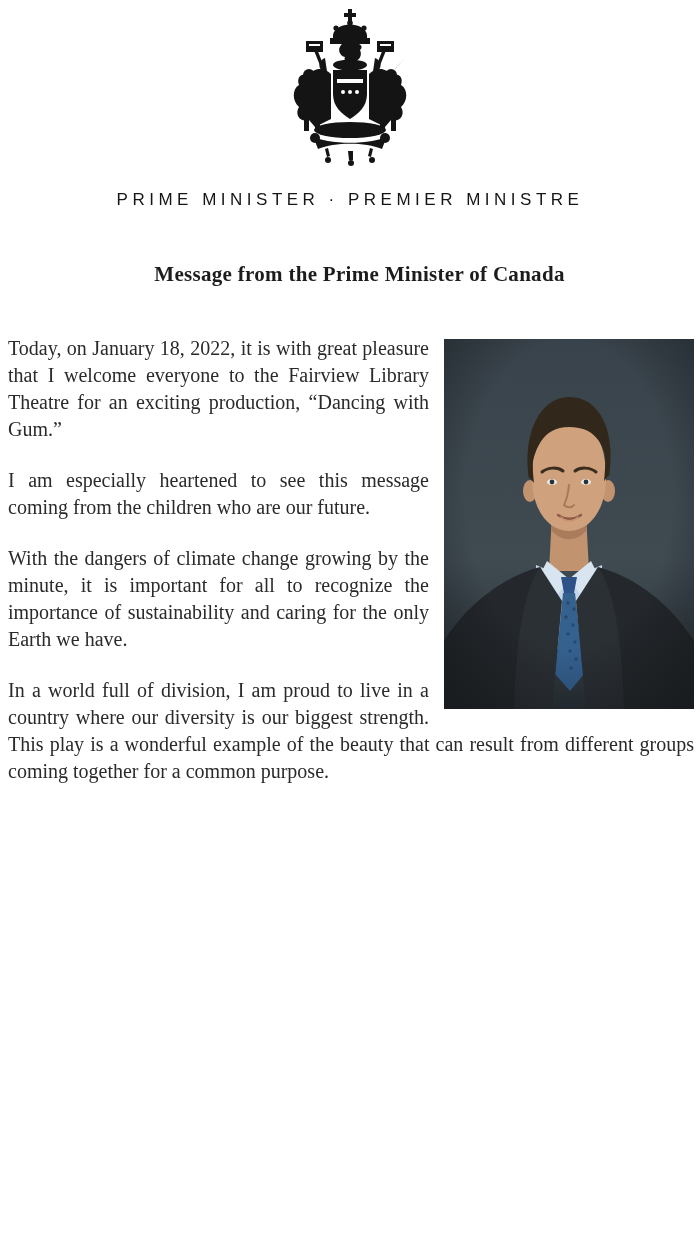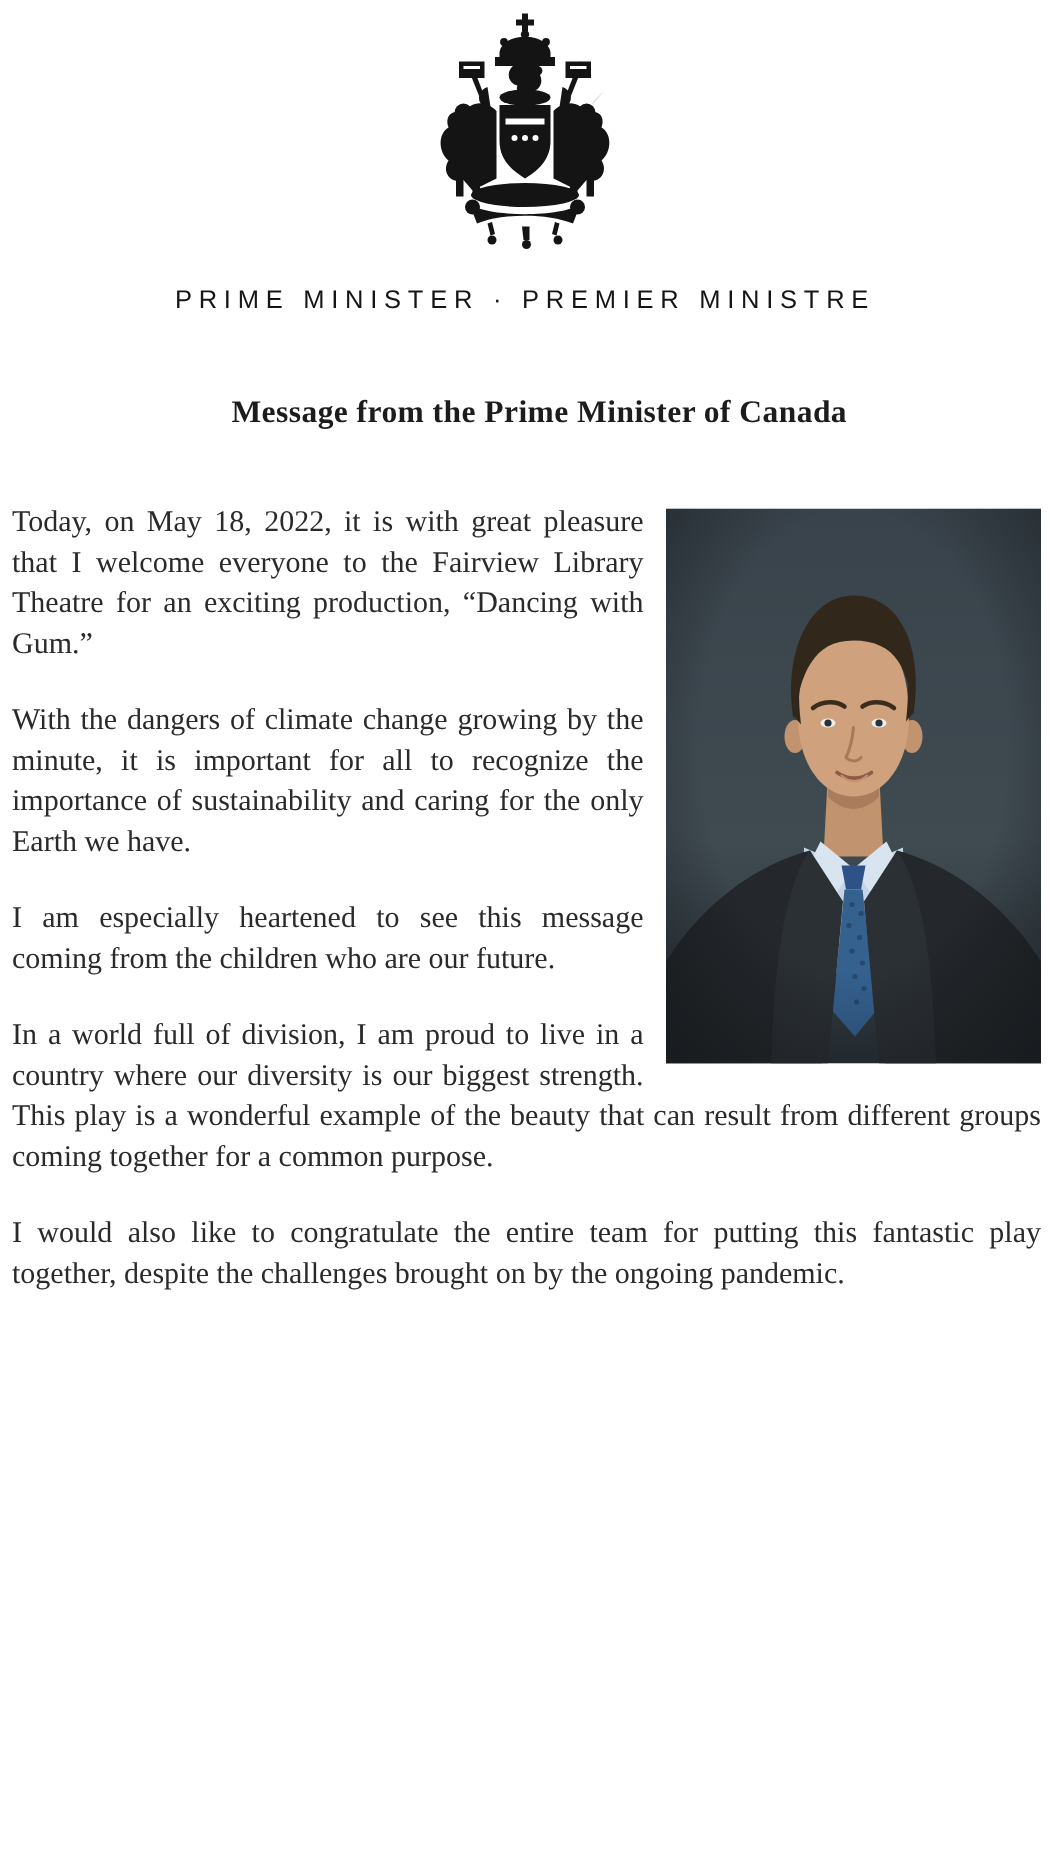--- a/index.html
+++ b/index.html
@@ -182,25 +182,24 @@
         <ellipse cx="142" cy="143" rx="5" ry="3" fill="#f0ece6"></ellipse>
         <circle cx="108" cy="143" r="2.4" fill="#27333c"></circle>
         <circle cx="142" cy="143" r="2.4" fill="#27333c"></circle>
 
         <path d="M125,146 C124,156 122,162 120,166 C123,169 128,169 130,166" stroke="#a87a58" stroke-width="2" fill="none" stroke-linecap="round"></path>
         <path d="M114,176 C121,181 130,181 137,176" stroke="#8c5a46" stroke-width="2.4" fill="none" stroke-linecap="round"></path>
         <path d="M117,178 C122,183 129,183 134,178" stroke="#c98e74" stroke-width="1.4" fill="none" stroke-linecap="round"></path>
         <rect width="250" height="370" fill="url(#vig)"></rect>
       </svg>
     </div>
-    <p>Today, on May 18, 2022, it is with great pleasure that I welcome everyone to the Fairview Library Theatre for an exciting production, “Dancing with Gum.”</p>
+    <p>Today, on January 18, 2022, it is with great pleasure that I welcome everyone to the Fairview Library Theatre for an exciting production, “Dancing with Gum.”</p>
+    <p>I am especially heartened to see this message coming from the children who are our future.</p>
     <p>With the dangers of climate change growing by the minute, it is important for all to recognize the importance of sustainability and caring for the only Earth we have.</p>
-    <p>I am especially heartened to see this message coming from the children who are our future.</p>
     <p>In a world full of division, I am proud to live in a country where our diversity is our biggest strength. This play is a wonderful example of the beauty that can result from different groups coming together for a common purpose.</p>
-    <p>I would also like to congratulate the entire team for putting this fantastic play together, despite the challenges brought on by the ongoing pandemic.</p>
   </main>
 
   <div class="signature">
     <svg viewBox="0 0 340 140" aria-hidden="true">
       <g fill="none" stroke="#2e5eb5" stroke-width="2.6" stroke-linecap="round" stroke-linejoin="round" opacity="0.92">
 
         <path d="M182,26 C220,18 268,15 298,19"></path>
 
         <path d="M94,47 C72,57 60,88 77,104 C84,110 92,108 96,101"></path>
 

